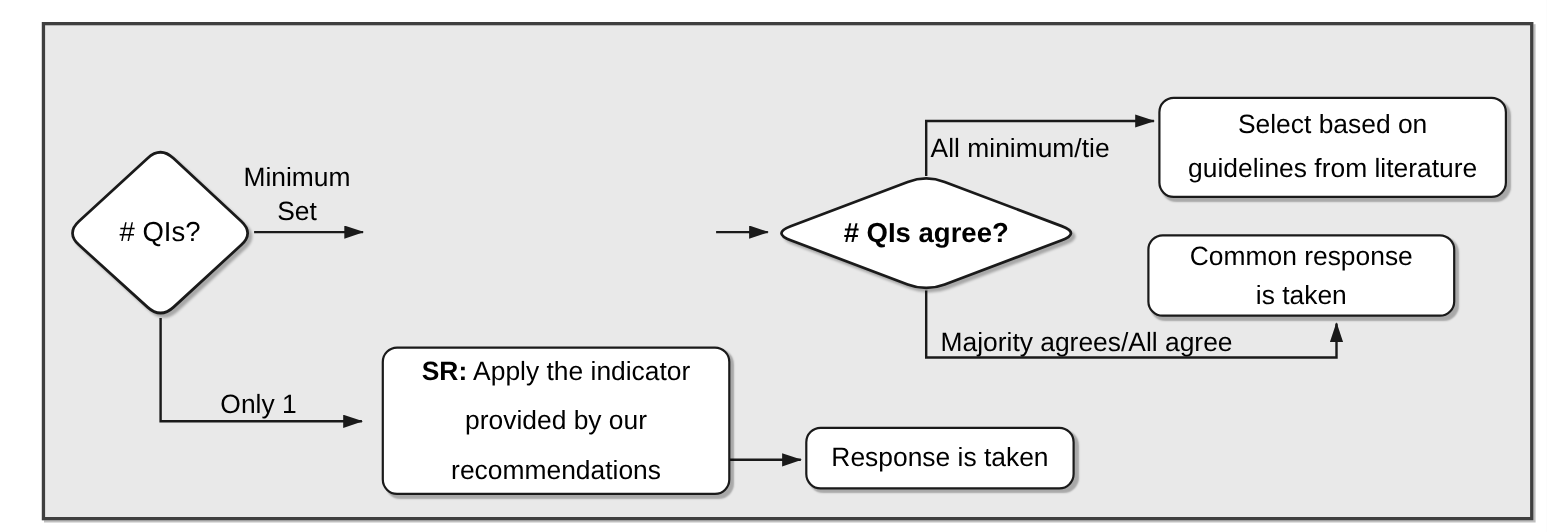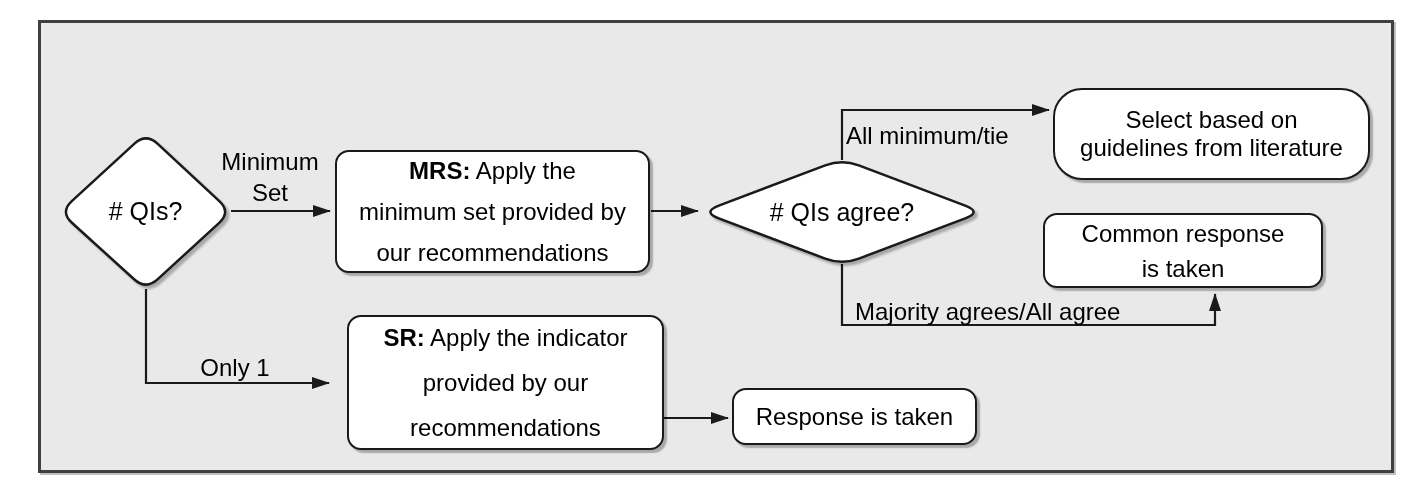--- a/index.html
+++ b/index.html
@@ -25,21 +25,21 @@
     box-shadow:3px 3px 1.5px rgba(0,0,0,0.28);}
   .b{font-weight:bold;}
   .dlabel{position:absolute;display:flex;align-items:center;justify-content:center;
     text-align:left;font-size:25px;}
   .elabel{position:absolute;font-size:24px;line-height:31px;white-space:pre-line;}
   .center{text-align:center;}
   .shape-d{fill:var(--shape-fill);stroke:var(--stroke);stroke-width:2.5;
     filter:drop-shadow(3px 3px 1px rgba(0,0,0,0.28));}
   .wire{fill:none;stroke:var(--stroke);stroke-width:2.2;}
   
-  .lh41{line-height:41px;} .lh45{line-height:45px;} .lh40{line-height:28px;border-radius:29px;}
+  .lh41{line-height:41px;} .lh45{line-height:45px;} .lh40{line-height:40px;}
   .lh35{line-height:35px;} .lh30{line-height:30px;justify-content:center;}
 </style>
 </head>
 <body>
 
 <div id="stage">
   <div id="canvas"></div>
 
   <svg id="wires" viewBox="0 0 1406 484">
     <defs>
@@ -62,27 +62,22 @@
 
     <path class="shape-d" d="M157.7,143.9 L219.3,201.1 Q231,212 219.2,222.8 L157.8,279.2 Q146,290 134.1,279.2
              L71.9,222.8 Q60,212 71.8,201.2 L134.2,143.8 Q146,133 157.7,143.9 Z"></path>
 
     <path class="shape-d" d="M858.8,165.4 L965.2,205.6 Q982,212 965.2,218.4 L858.8,258.6 Q842,265 825.2,258.6
              L718.8,218.4 Q702,212 718.8,205.6 L825.2,165.4 Q842,159 858.8,165.4 Z"></path>
   </svg>
 
 
   <div class="dlabel" style="left:60px;top:133px;width:171px;height:157px;"># QIs?</div>
-  <div class="dlabel" style="left:702px;top:159px;width:280px;height:106px;"># QIs agree?</div>
+  <div class="dlabel" style="left:702px;top:159px;width:280px;height:106px;font-weight:bold;"># QIs agree?</div>
 
-  <div class="node box lh41" style="left:335px;top:150px;width:315px;height:123px;">
-    <div><span class="b">MRS:</span><span> Apply the
-minimum set provided by
-our recommendations</span></div>
-  </div>
 
   <div class="node box lh40" style="left:1053px;top:88px;width:317px;height:92px;">
     <div>Select based on
 guidelines from literature</div>
   </div>
 
   <div class="node box lh35" style="left:1043px;top:213px;width:280px;height:75px;">
     <div>Common response
 is taken</div>
   </div>

